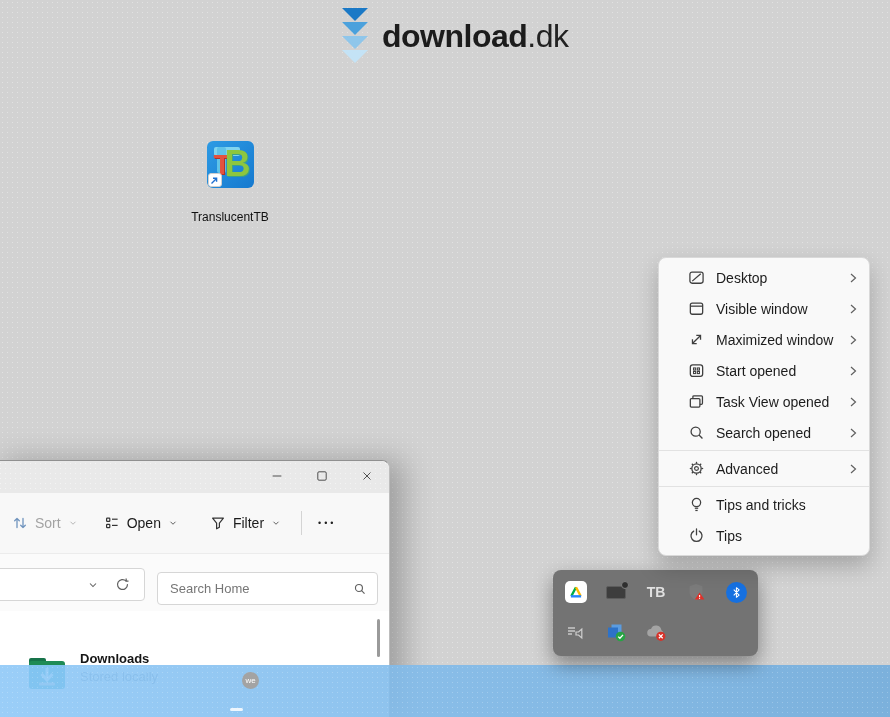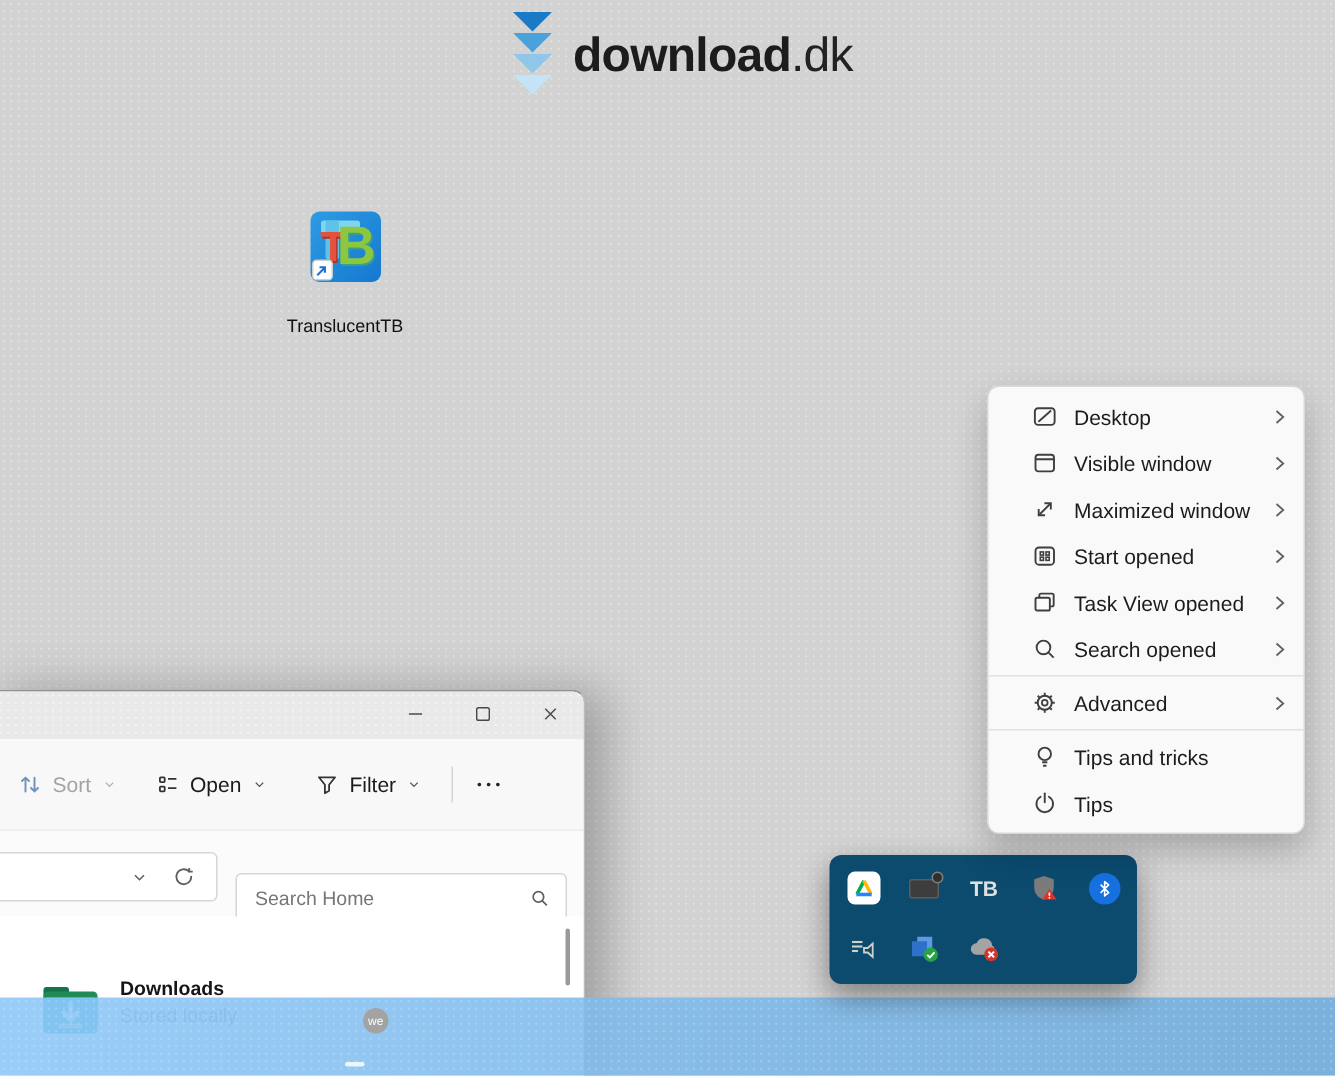--- a/index.html
+++ b/index.html
@@ -55,34 +55,34 @@
   .caption-btn { width:45px; height:30px; display:flex; align-items:center; justify-content:center; }
   .toolbar { position:absolute; top:32px; left:0; right:0; height:61px; background:#f8f8f8; border-bottom:1px solid #ececec;
     display:flex; align-items:center; padding-left:24px; }
   .tb-btn { display:flex; align-items:center; gap:7px; font-size:14px; color:#1b1b1b; cursor:default;text-align:center; }
   .tb-btn.disabled { color:#a3a3a3; }
   .tb-sep { width:1px; height:24px; background:#d4d4d4; }
   .tb-more { font-size:9px; letter-spacing:3px; color:#222; }
   .addr-row { position:absolute; top:93px; left:0; right:0; height:57px; background:#fbfbfb; }
   .addr-box { position:absolute; left:-30px; top:14px; width:187px; height:33px; background:#fff; border:1px solid #d6d6d6; border-radius:0 4px 4px 0;
     display:flex; align-items:center; justify-content:flex-end; gap:16px; padding-right:14px; }
-  .search-box { position:absolute; left:169px; top:28px; width:221px; height:33px; background:#fff; border:1px solid #d6d6d6; border-radius:4px;
+  .search-box { position:absolute; left:169px; top:18px; width:221px; height:33px; background:#fff; border:1px solid #d6d6d6; border-radius:4px;
     display:flex; align-items:center; padding:0 10px 0 12px; }
   .search-input { flex:1; border:none; outline:none; font-size:13px; color:#333; font-family:"Liberation Sans",sans-serif; background:transparent; }
   .search-input::placeholder { color:#767676; }
   .content { position:absolute; top:150px; left:0; right:0; bottom:0; background:#fff; }
   .dl-item { position:absolute; left:38px; top:40px; display:flex; cursor:default; }
   .dl-texts { margin-left:12px; margin-top:0; }
   .dl-title { font-size:13px; font-weight:700; color:#161616; }
   .dl-sub { font-size:13px; color:#93a3b6; margin-top:3px; }
   .scrollbar-thumb { position:absolute; right:9px; top:8px; width:3px; height:38px; background:#9a9a9a; border-radius:2px; }
 
   
   .tray-popup { position:absolute; left:553px; top:570px; width:205px; height:86px; z-index:30;
-    background:#0c4a6e; border-radius:8px; box-shadow:0 8px 20px rgba(0,0,0,.4); }
+    background:#737373; border-radius:8px; box-shadow:0 8px 20px rgba(0,0,0,.4); }
   .tray-cell { position:absolute; width:40px; height:40px; display:flex; align-items:center; justify-content:center; border-radius:4px; }
   .gdrive { width:22px; height:22px; background:#fff; border-radius:5px; display:flex; align-items:center; justify-content:center; }
   .hp-dev { position:relative; width:20px; height:13px; background:#3d3d3d; border:1px solid #5c5c5c; border-radius:2px; }
   .hp-dev .badge { position:absolute; right:-4px; top:-6px; width:8px; height:8px; border-radius:50%; background:#2f2f2f; border:1px solid #808080; }
   .tb-tray { color:#e0e0e0; font-size:14px; font-weight:700; letter-spacing:0; }
   .bt-circle { width:21px; height:21px; border-radius:50%; background:#1670e0; display:flex; align-items:center; justify-content:center; }
 
   
   .taskbar { position:absolute; left:0; top:665px; width:890px; height:52px; z-index:20;
     background:linear-gradient(90deg, rgba(140,199,247,.88), rgba(114,173,221,.9)); }

